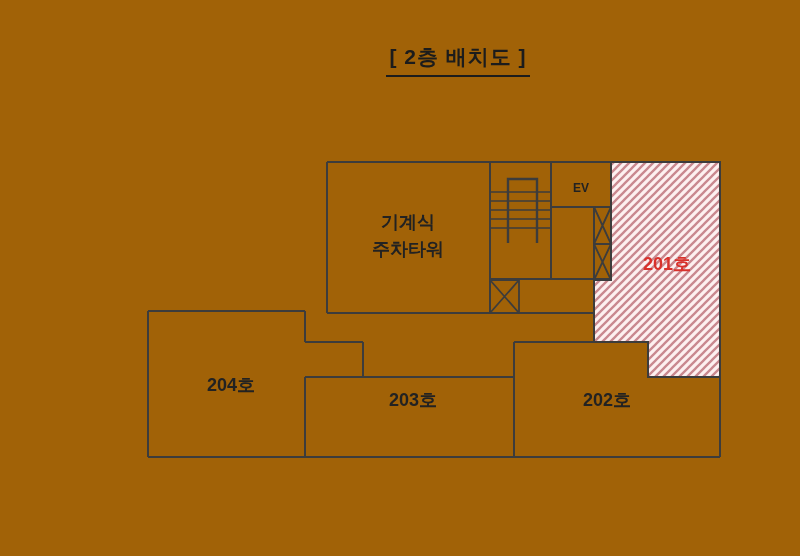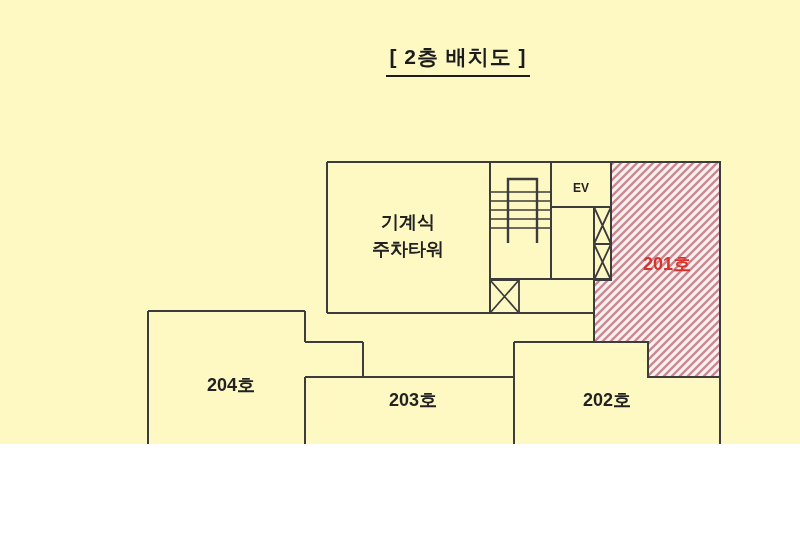--- a/index.html
+++ b/index.html
@@ -4,22 +4,22 @@
 <style>
   html, body {
     margin: 0;
     padding: 0;
     background: #ffffff;
     font-family: "Liberation Sans", "DejaVu Sans", sans-serif;
   }
   #screen {
     position: relative;
     width: 800px;
-    height: 444px;
-    background: #fef9c3;
+    height: 556px;
+    background: #a16207;
     overflow: hidden;
   }
   .title-wrap {
     position: absolute;
     left: 0;
     top: 43px;
     width: 916px;            
     text-align: center;
     pointer-events: none;
   }

